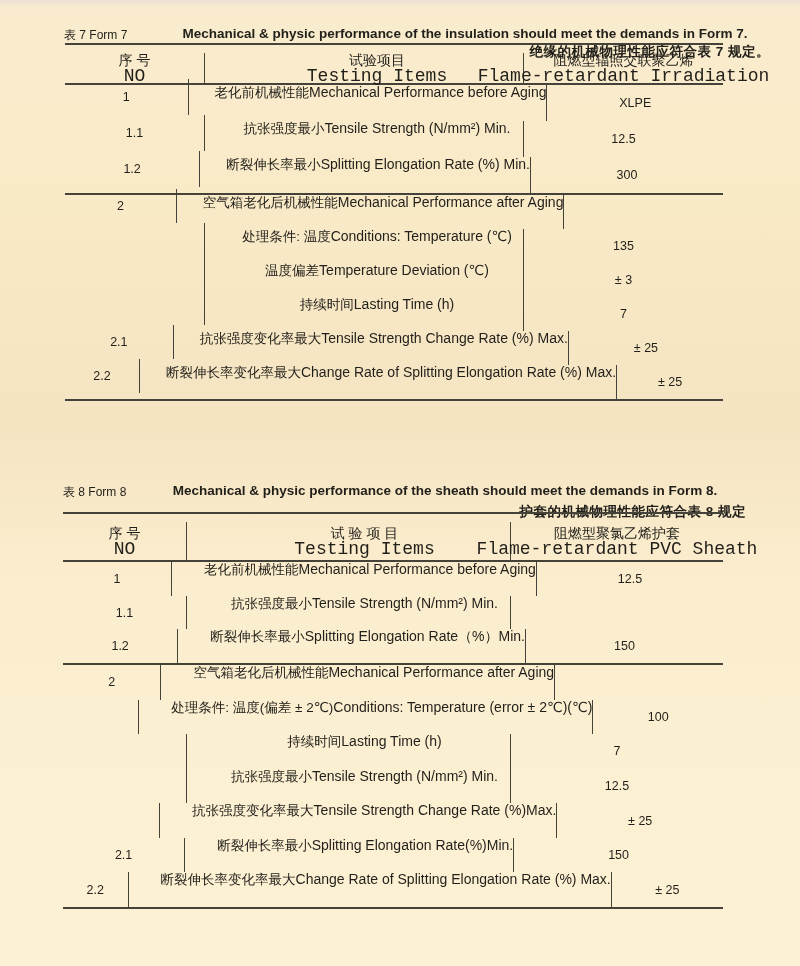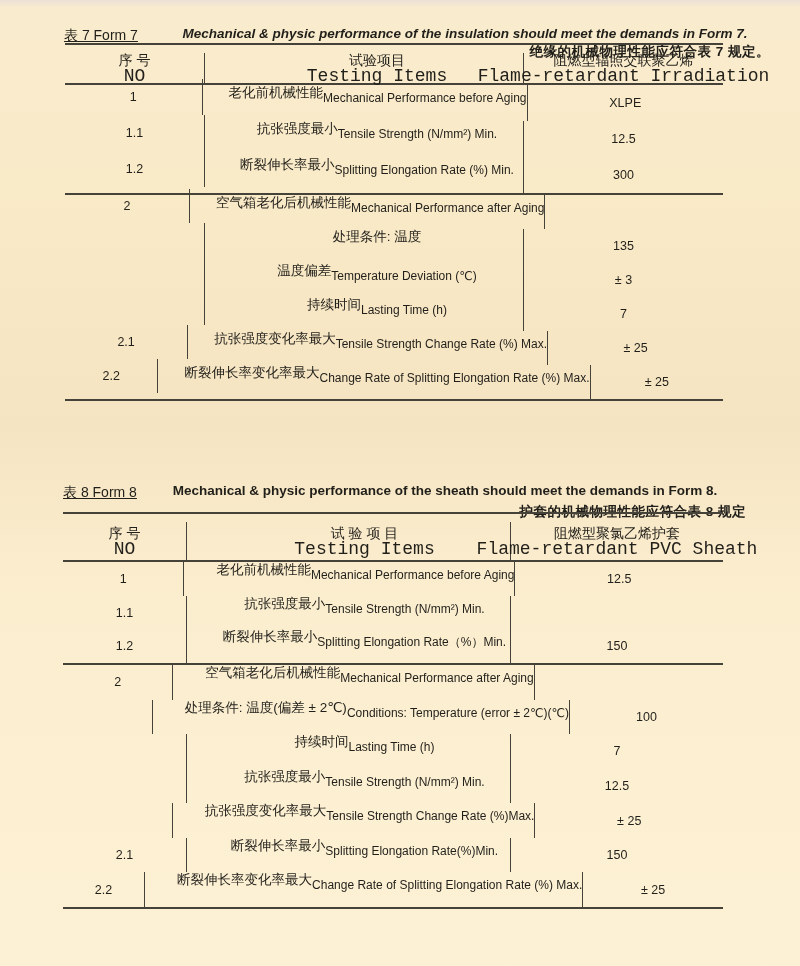--- a/index.html
+++ b/index.html
@@ -11,34 +11,34 @@
   body{
     width:800px;height:966px;
     font-family:"Liberation Sans","DejaVu Sans",sans-serif;
     color:var(--ink);
     background:linear-gradient(180deg,#ece0d6 0px,#f9ecce 8px,#f9eac8 18%,#f5e4c2 44%,#fbeecf 62%,#fdf1d5 100%);
     position:relative;overflow:hidden;
   }
   .abs{position:absolute;}
   .note{font-weight:bold;font-size:13.5px;letter-spacing:0.5px;margin-top:37px;}
   .form-title{font-weight:bold;font-size:13.5px;text-align:center;white-space:nowrap;}
-  .form-label{font-size:14px;white-space:nowrap;text-decoration:underline;}
+  .form-label{font-size:12px;white-space:nowrap;}
 
   
   .tbl{position:absolute;border-top:2px solid var(--line);border-bottom:2px solid var(--line);box-sizing:border-box;}
   .thead{display:flex;border-bottom:2px solid var(--line);box-sizing:border-box;margin-top:8px;}
   .tsec{display:flex;flex-direction:column;box-sizing:border-box;}
   .tsec + .tsec{border-top:2px solid var(--line);}
   .trow{display:flex;flex:1;min-height:0;}
   .c{box-sizing:border-box;}
   .cno{text-align:center;border-right:1px solid var(--line);display:flex;align-items:center;justify-content:center;font-size:12.5px;}
   .citem{flex:1;display:flex;justify-content:center;}
   .cval{border-left:1px solid var(--line);display:flex;align-items:center;justify-content:center;font-size:12.5px;white-space:nowrap;}
   .cn{font-size:13.5px;line-height:16px;white-space:nowrap;}
-  .en{font-size:12px;line-height:15px;white-space:nowrap;margin-top:6px;}
+  .en{font-size:14px;line-height:15px;white-space:nowrap;}
 
   
   .thead .cno,.thead .citem,.thead .cval{flex-direction:column;align-items:center;justify-content:center;display:flex;}
   .hcn{font-size:14px;line-height:17px;white-space:nowrap;}
   .hen{font-size:18px;line-height:15px;white-space:nowrap;font-family:Liberation Mono, monospace;}
 
   
   .tbl7{left:65px;top:43px;width:658px;}
   .tbl7 .thead{height:32px;}
   .tbl7 .cno{width:140px;}
@@ -53,21 +53,21 @@
   .tbl8 .thead{height:40px;}
   .tbl8 .cno{width:124px;}
   .tbl8 .cval{width:213px;}
   .tbl8 .citem{padding-left:32px;}
   .tbl8 .sec0{height:101px;}
   .tbl8 .sec1{height:244px;}
 
   
   .n7{top:6px;right:30px;}
   .l7{left:64px;top:27px;}
-  .t7t{left:150px;top:26px;width:630px;font-style:italic;}
+  .t7t{left:150px;top:26px;width:630px;}
   .n8{top:466px;right:54px;text-align:center;}
   .t8t{left:140px;top:483px;width:610px;}
   .l8{left:63px;top:484px;}
 </style>
 </head>
 <body>
 
 <div class="abs note n7">绝缘的机械物理性能应符合表 7 规定。</div>
 <div class="abs form-label l7">表 7   Form 7</div>
 <div class="abs form-title t7t">Mechanical  &amp; physic performance of the insulation should meet the demands in Form 7.</div>
@@ -119,20 +119,21 @@
         <div class="c citem">
           <div class="cn">空气箱老化后机械性能</div>
           <div class="en">Mechanical Performance after Aging</div>
         </div>
         <div class="c cval"></div>
       </div>
       <div class="trow">
         <div class="c cno"></div>
         <div class="c citem">
           <div class="cn">处理条件:  温度</div>
+          <div class="en">Conditions: Temperature (℃)</div>
         </div>
         <div class="c cval">135</div>
       </div>
       <div class="trow">
         <div class="c cno"></div>
         <div class="c citem">
           <div class="cn">温度偏差</div>
           <div class="en">Temperature Deviation (℃)</div>
         </div>
         <div class="c cval">± 3</div>

